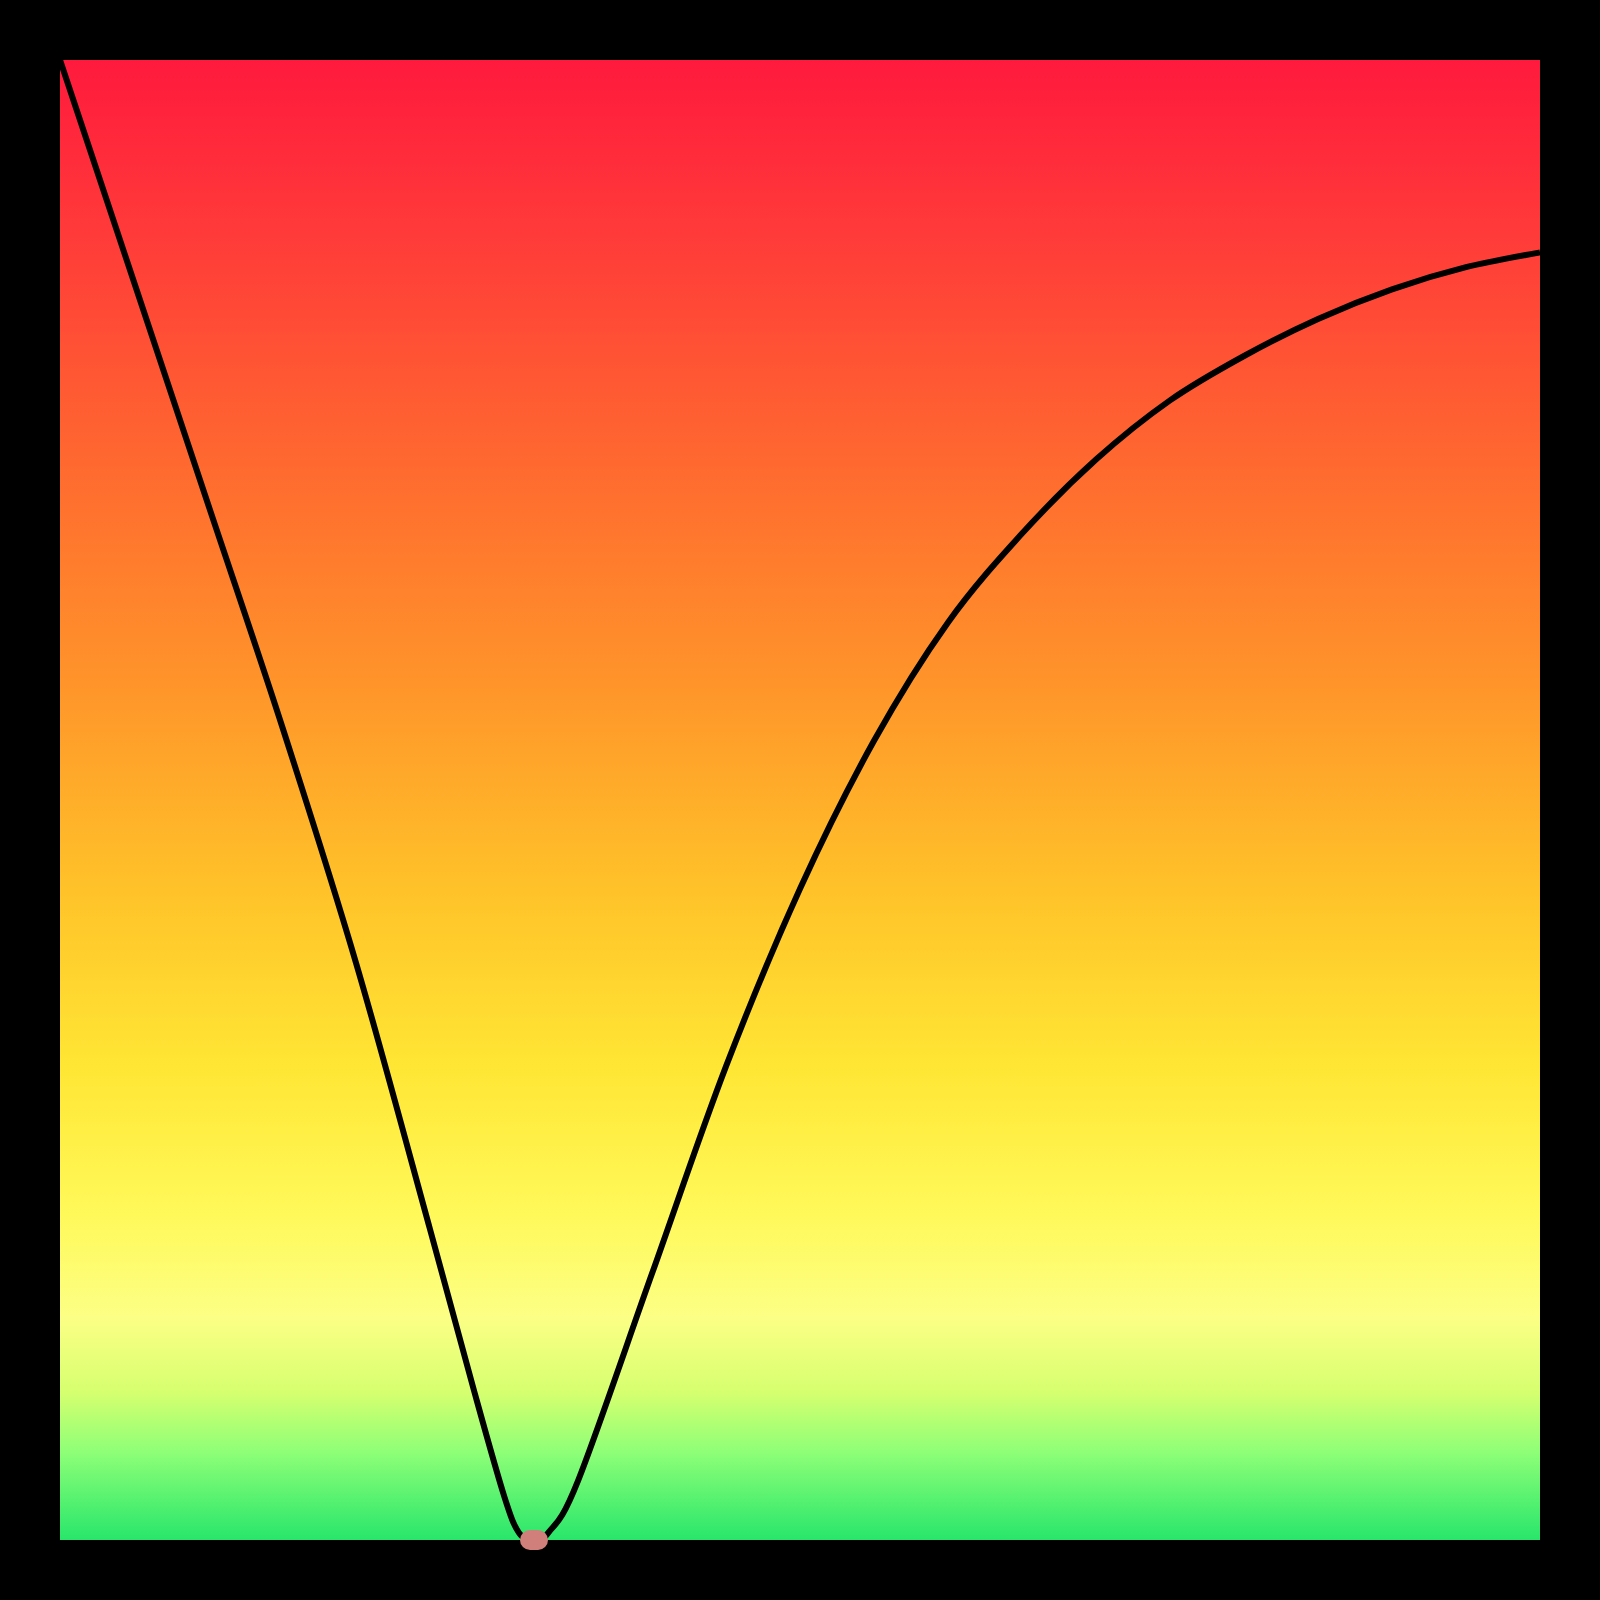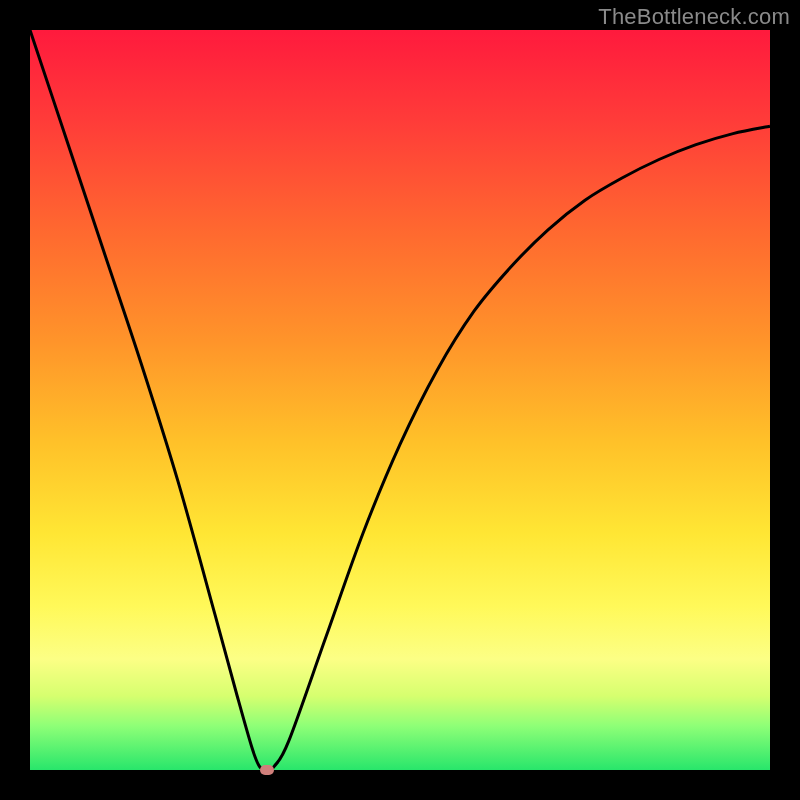--- a/index.html
+++ b/index.html
@@ -69,14 +69,13 @@
 </head>
 <body>
 
 <div class="frame">
   <div class="plot-area">
     <svg class="curve" viewBox="0 0 740 740" preserveAspectRatio="none">
       <path id="curve-path" fill="none" stroke-width="3" stroke="#000000" d="M 0,0 C 6.166666666666667,18.5 24.666666666666664,74 37,111 C 49.333333333333336,148 61.666666666666664,185 74,222 C 86.33333333333333,259 98.66666666666667,294.7666666666666 111,332.99999999999994 C 123.33333333333333,371.2333333333333 135.66666666666666,409.46666666666664 148,451.4 C 160.33333333333334,493.3333333333333 175.13333333333333,548.8333333333334 185,584.6 C 194.86666666666667,620.3666666666667 201.03333333333336,643.8 207.20000000000002,666 C 213.36666666666667,688.2 218.3,706.0833333333333 222,717.8 C 225.7,729.5166666666667 226.93333333333334,732.5999999999999 229.4,736.3 C 231.86666666666667,740 234.33333333333334,740 236.8,740 C 239.26666666666668,740 240.50000000000003,741.2333333333333 244.20000000000002,736.3 C 247.9,731.3666666666666 250.36666666666667,731.9833333333333 259,710.4 C 267.6333333333333,688.8166666666666 283.6666666666667,641.3333333333333 296,606.8 C 308.3333333333333,572.2666666666667 320.6666666666667,535.2666666666667 333,503.2 C 345.3333333333333,471.1333333333333 357.66666666666663,441.5333333333333 370,414.4 C 382.33333333333337,387.26666666666665 394.66666666666674,362.59999999999997 407.00000000000006,340.4 C 419.33333333333337,318.2 431.6666666666667,298.46666666666664 444,281.2 C 456.3333333333333,263.93333333333334 468.6666666666667,250.36666666666662 481,236.79999999999995 C 493.3333333333333,223.2333333333333 505.6666666666667,210.90000000000006 518,199.80000000000007 C 530.3333333333334,188.70000000000007 542.6666666666666,178.8333333333333 555,170.19999999999993 C 567.3333333333334,161.56666666666658 579.6666666666666,154.78333333333333 592,148 C 604.3333333333334,141.21666666666667 616.6666666666666,135.04999999999998 629,129.5 C 641.3333333333334,123.95 653.6666666666666,119.01666666666671 666,114.70000000000005 C 678.3333333333334,110.38333333333338 690.6666666666666,106.68333333333335 703,103.60000000000002 C 715.3333333333334,100.5166666666667 733.8333333333334,97.43333333333338 740,96.20000000000005"></path>
     </svg>
     <div class="minpoint" id="minpoint" style="left: 236.8px; top: 740px; background: rgb(208, 127, 123);"></div>
   </div>
-  <div class="watermark">TheBottleneck.com</div>
 </div>
 
 </body></html>

